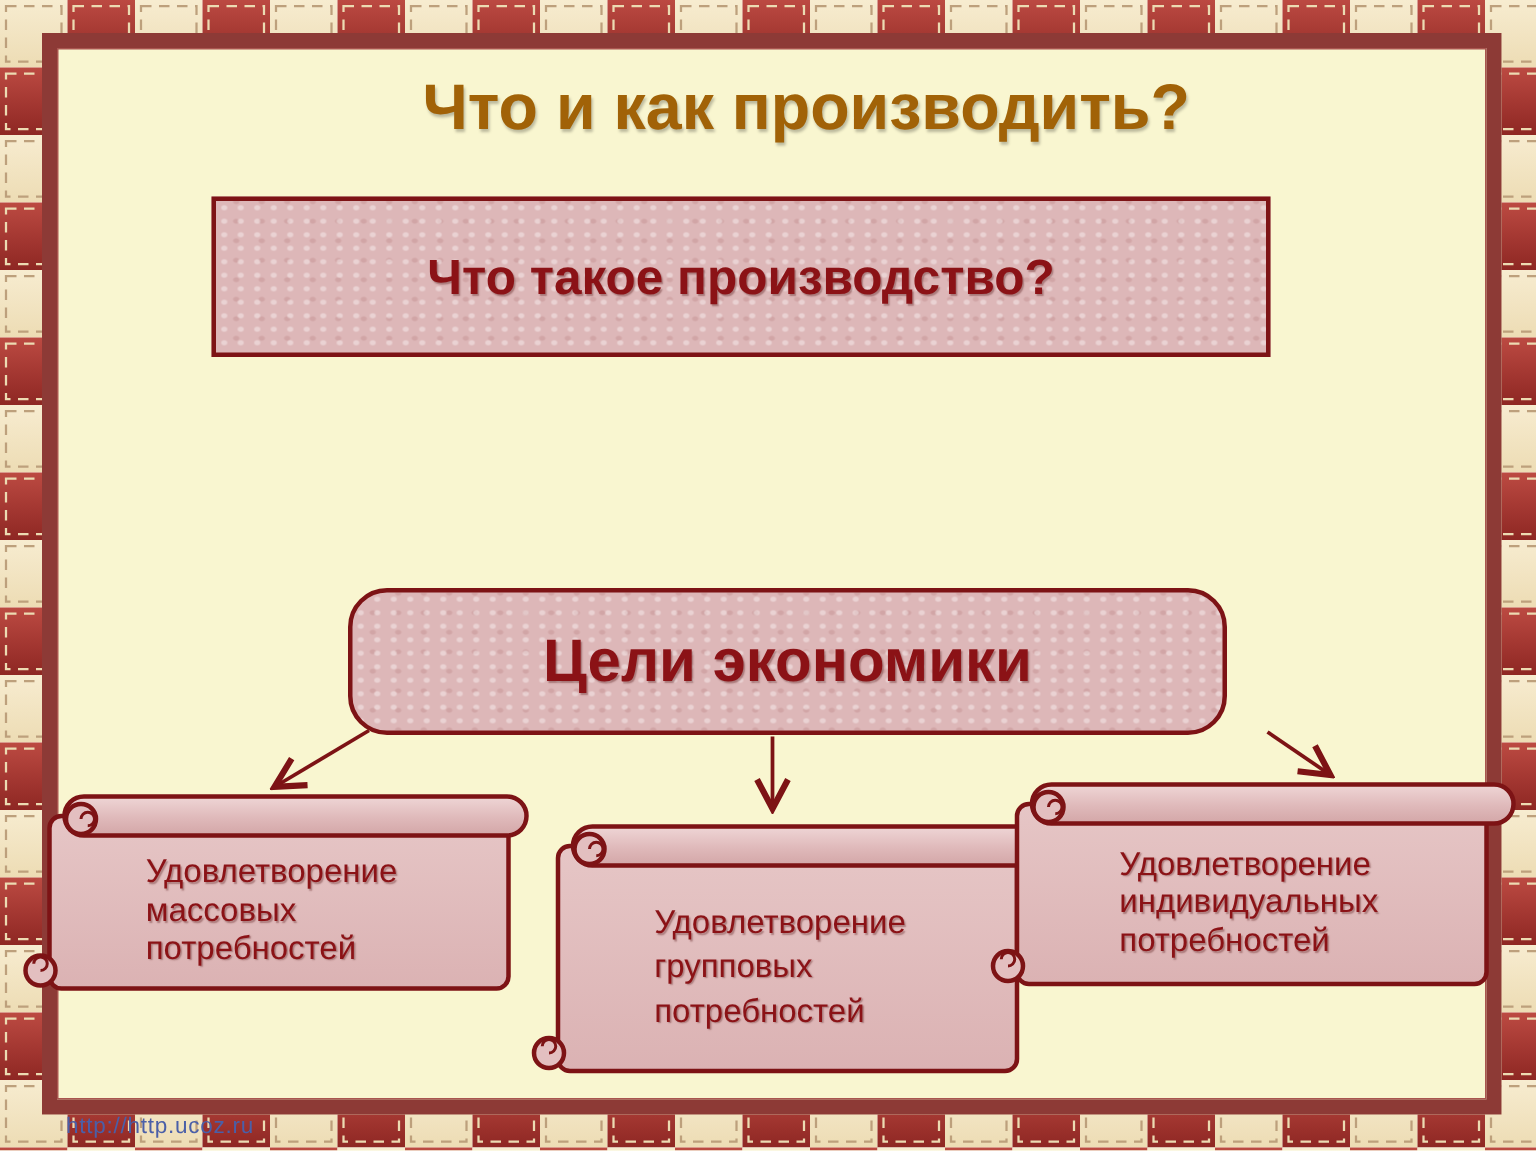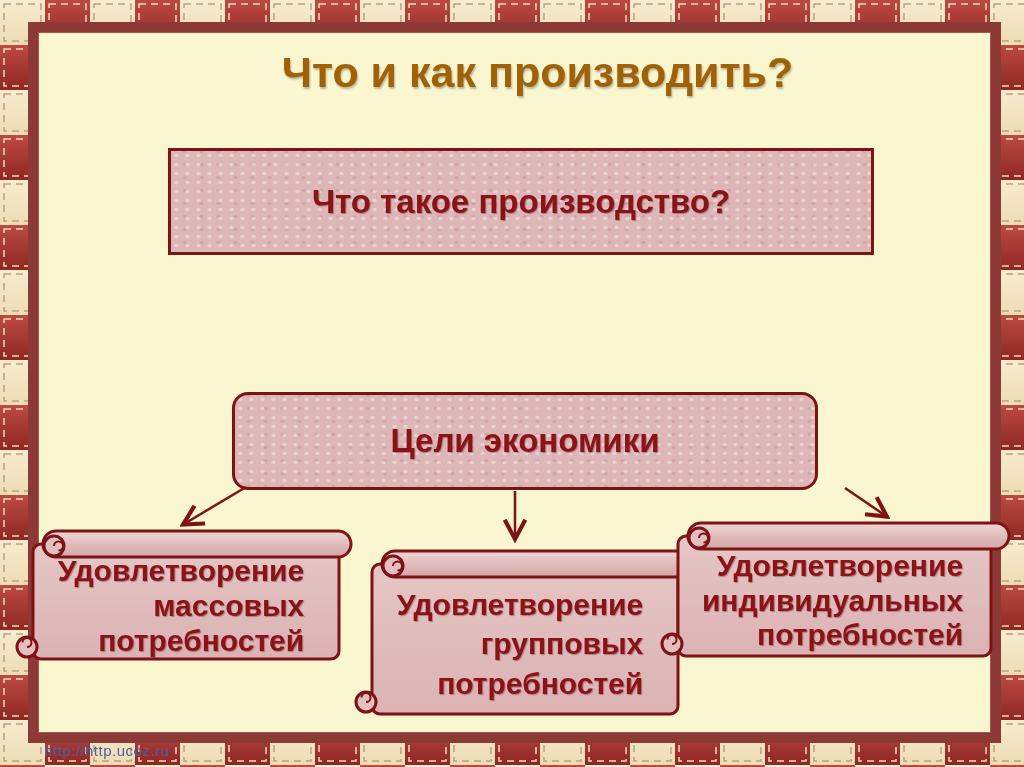--- a/index.html
+++ b/index.html
@@ -24,30 +24,30 @@
     background-image:
       radial-gradient(rgba(255,255,255,0.38) 1.5px, transparent 2.6px),
       radial-gradient(rgba(166,100,100,0.22) 1.5px, transparent 2.6px);
     background-size:11px 9px, 17px 13px;
     background-position:0 0, 5px 7px;
     border:3px solid #7d1315;
     display:flex; align-items:center; justify-content:center;
     text-align:center; font-weight:bold; color:#8b1216;
     text-shadow:1px 1px 1px rgba(104,44,44,0.45);
   }
-  .box-question{left:168px; top:131px; width:700px; height:101px; font-size:33px;margin-top:17px;}
+  .box-question{left:141px; top:131px; width:700px; height:101px; font-size:33px;}
   .box-definition{left:110px; top:252px; width:814px; height:107px; font-size:33px; line-height:1.45; white-space:pre-line;}
-  .box-goals{left:232px; top:392px; width:580px; height:92px; font-size:33px; border-radius:16px;}
+  .box-goals{left:232px; top:392px; width:580px; height:92px; font-size:40px; border-radius:26px;}
   .arrows{position:absolute; left:0; top:0; z-index:3; pointer-events:none;}
   .scroll{position:absolute; z-index:4;}
   .scroll svg{position:absolute; left:0; top:0;}
   .scroll .s-text{
     position:absolute; left:22px; right:26px; top:26px; bottom:6px;
     display:flex; align-items:center; justify-content:center;
-    text-align:right; font-size:30px; font-weight:bold; color:#8b1216;
+    text-align:left; font-size:22px; font-weight:normal; color:#8b1216;
     line-height:1.16; white-space:pre-line;
     text-shadow:1px 1px 1px rgba(104,44,44,0.45);
   }
   .scroll.mid .s-text{line-height:1.32;}
   .s-body{fill:url(#gradBody); stroke:#7d1315; stroke-width:3;}
   .s-bar{fill:url(#gradBar); stroke:#7d1315; stroke-width:3;}
   .s-curl{fill:#e3bfc0; stroke:#7d1315; stroke-width:3;}
   .s-curlline{fill:none; stroke:#7d1315; stroke-width:2;}
   .watermark{
     position:absolute; left:44px; top:742px; z-index:5;

